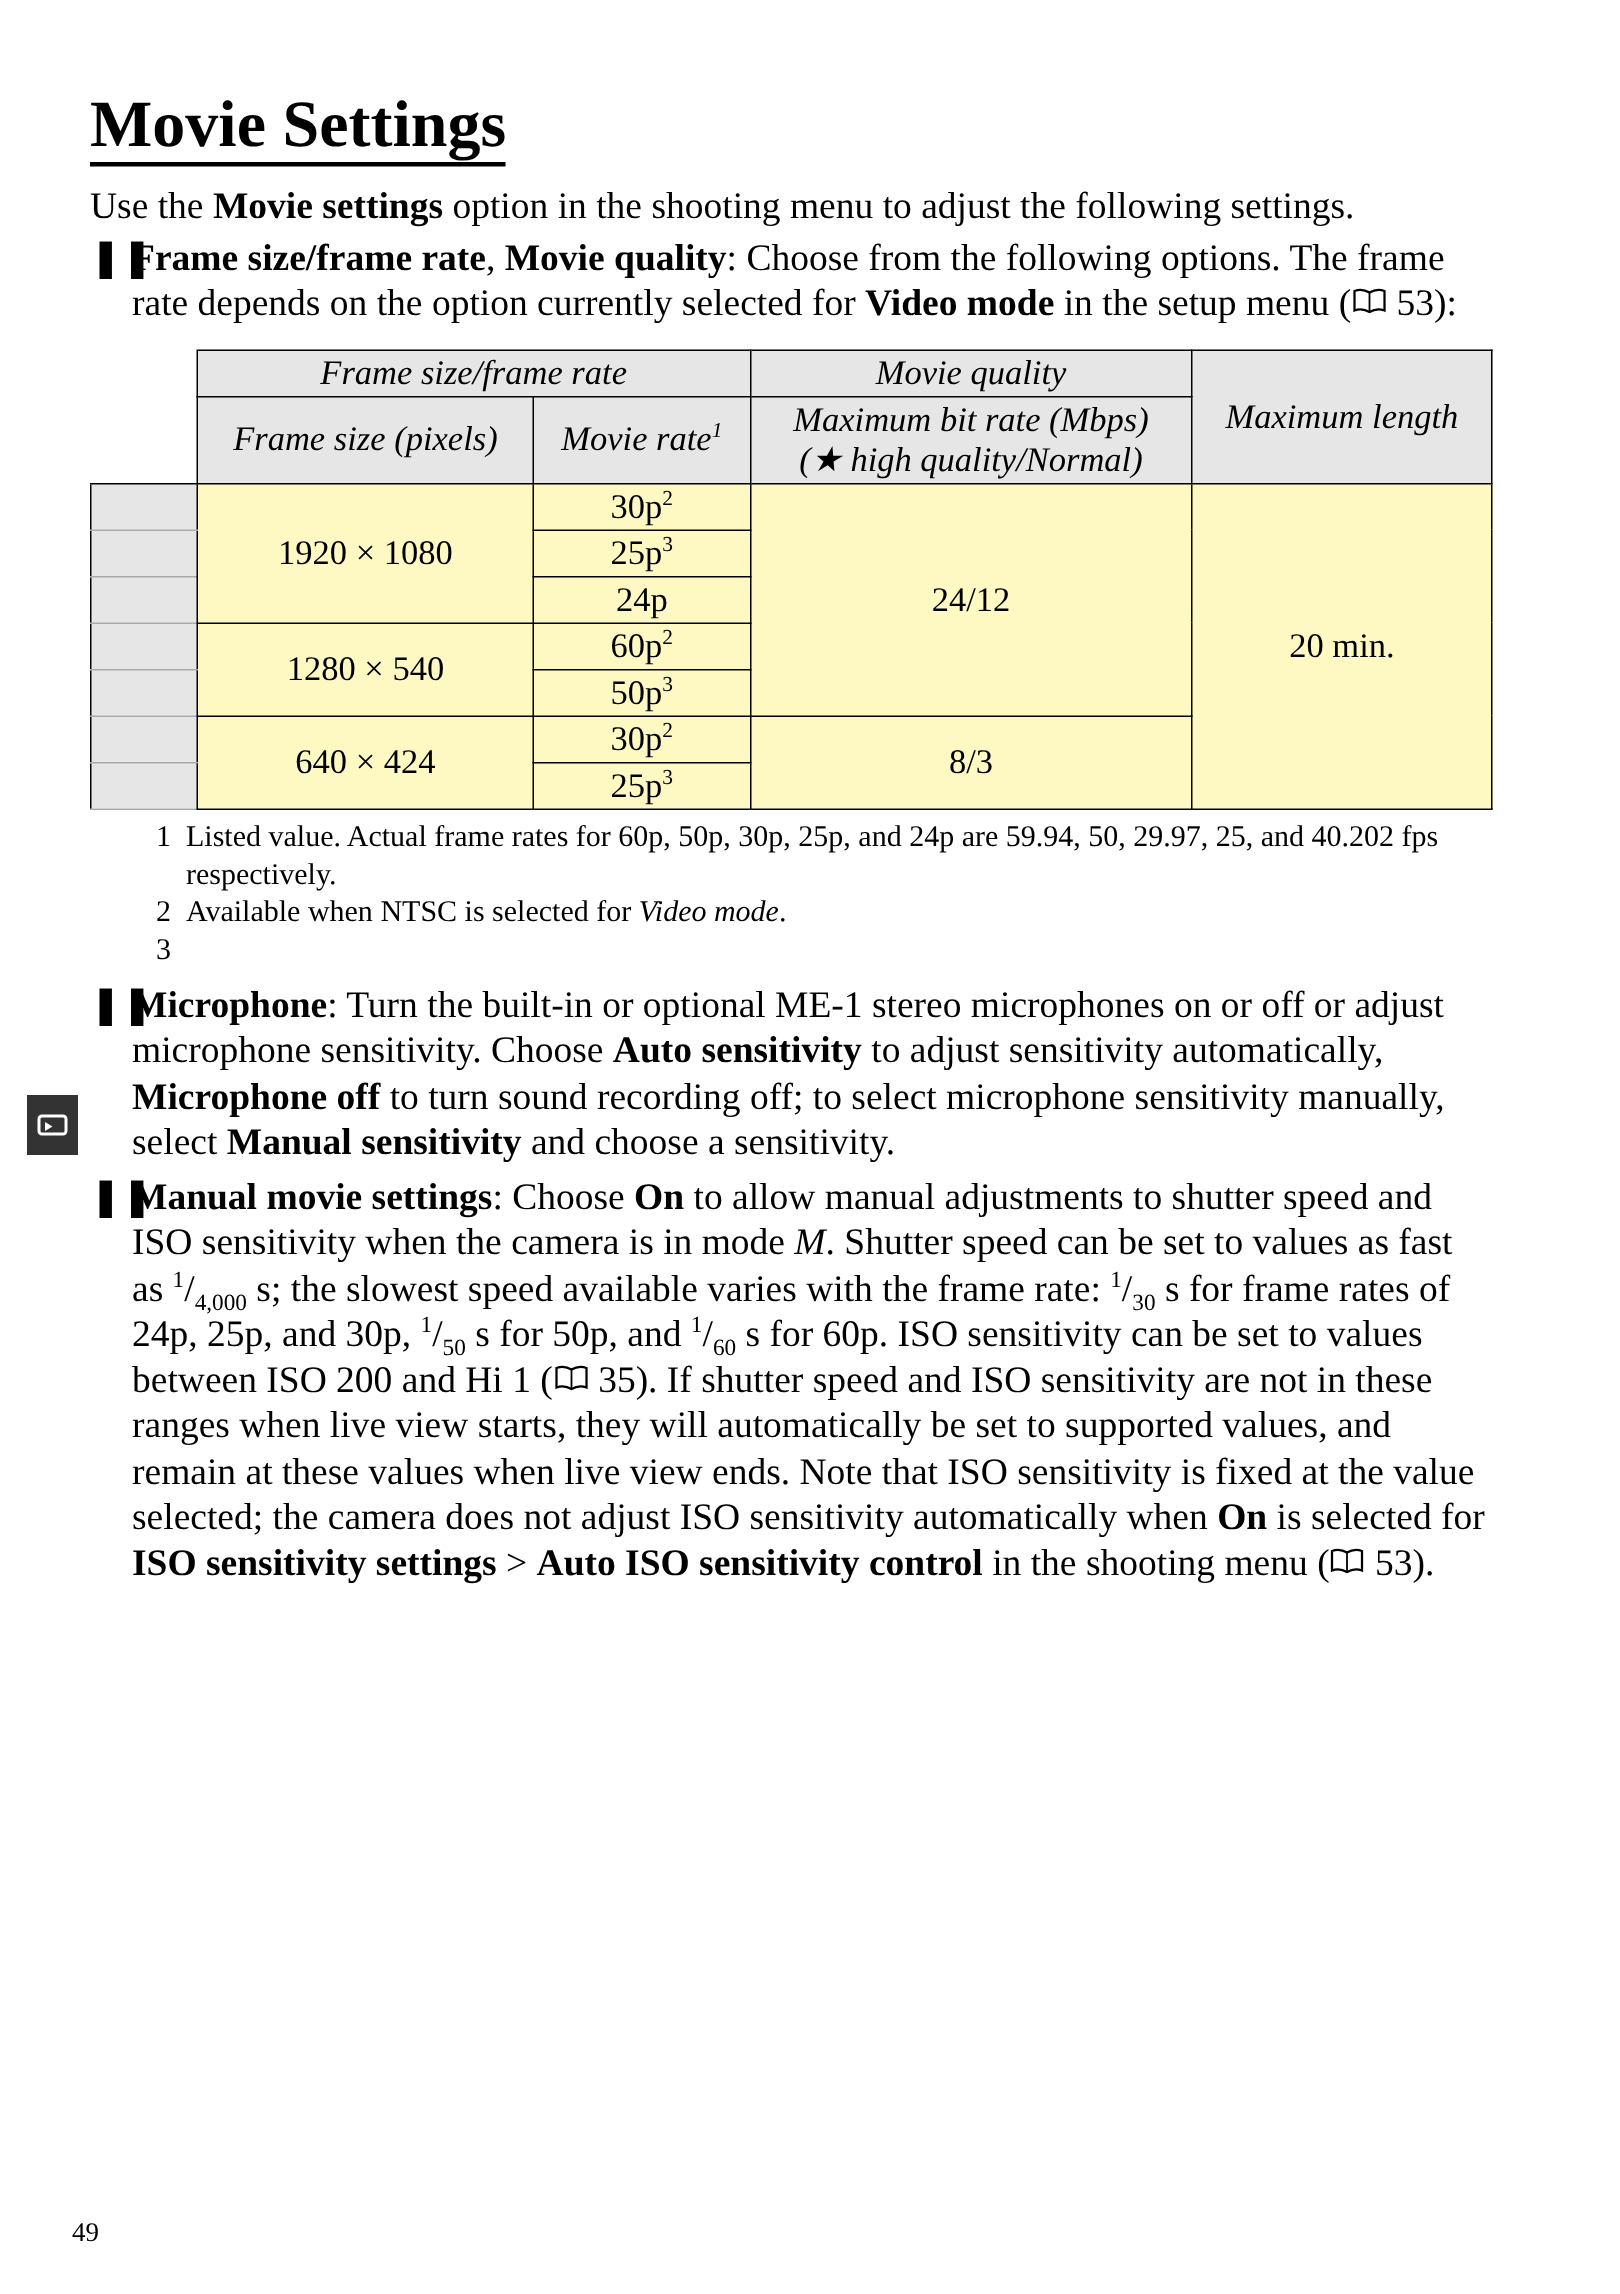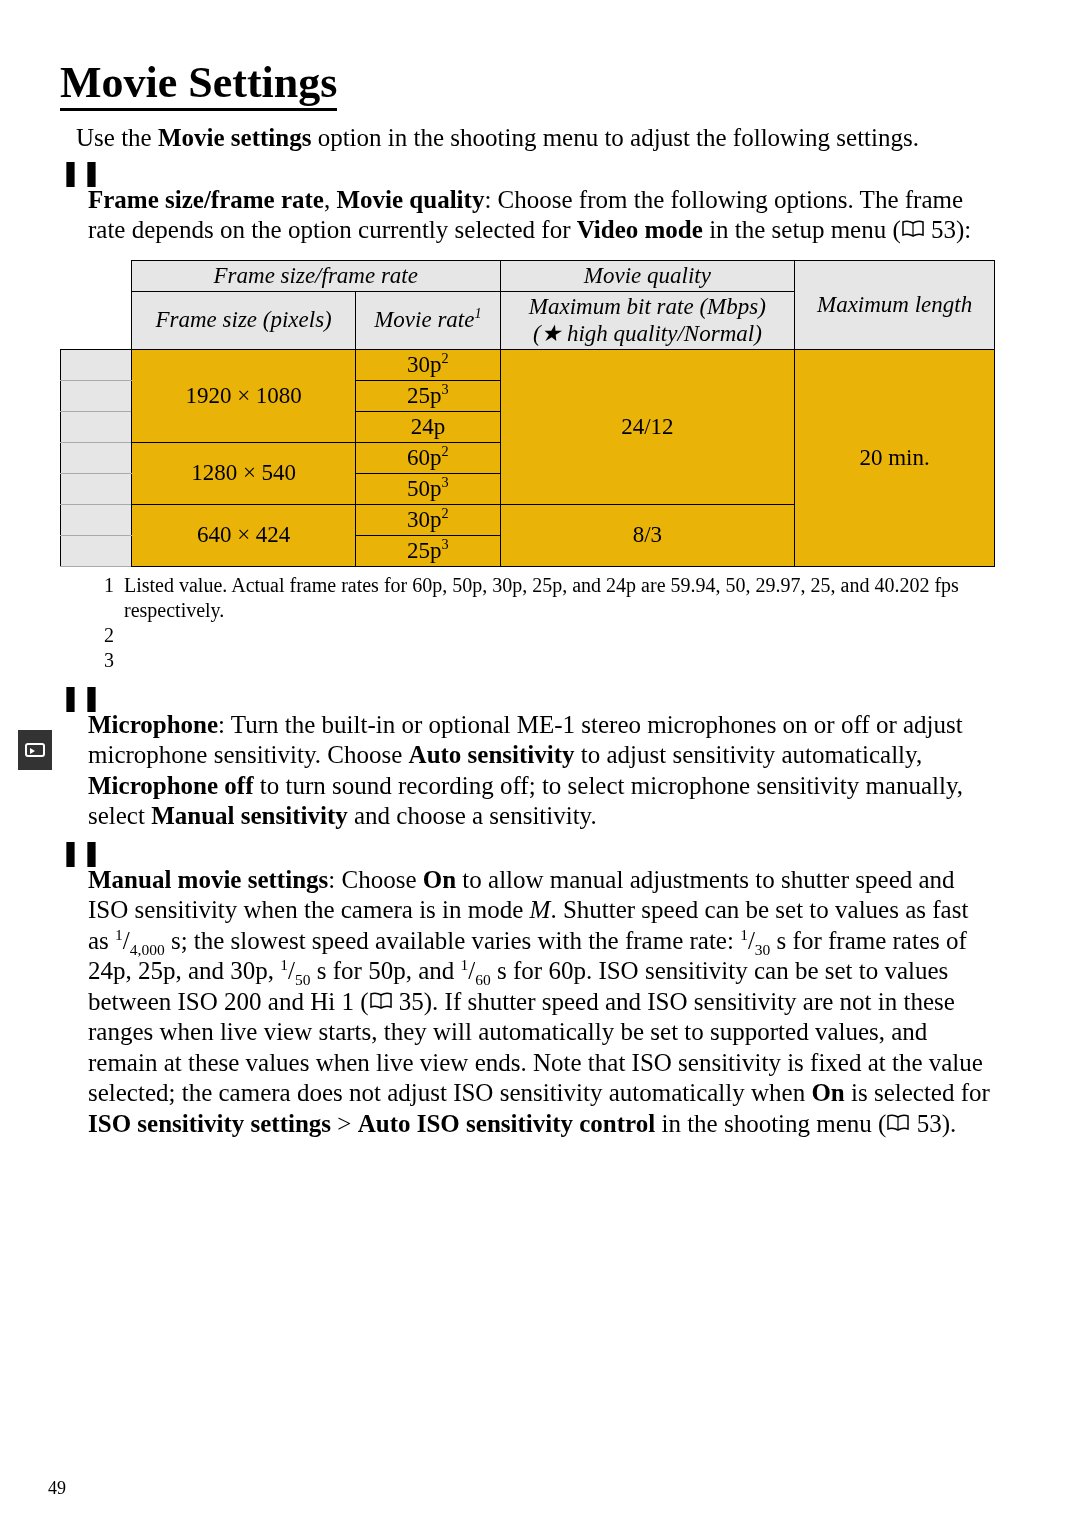--- a/index.html
+++ b/index.html
@@ -23,37 +23,35 @@
     font-weight: 700;
     border-bottom: 3px solid #000;
     display: inline-block;
     padding-bottom: 2px;
     line-height: 1.05;
   }
   .intro {
     font-size: 25px;
     line-height: 1.22;
     margin-top: 6px;
-    margin-left: 16px;
   }
   .bullet-row {
     display: flex;
     align-items: flex-start;
     font-size: 25px;
     line-height: 1.22;
     margin-top: 4px;
   }
   .bullet-row .glyph {
     width: 28px;
     flex: 0 0 28px;
     text-align: left;
   }
   .bullet-row .content {
     flex: 1;
-    margin-top: 27px;
   }
   .book-icon {
     display: inline-block;
     vertical-align: baseline;
   }
   .book-icon svg {
     height: 18px;
     width: 24px;
   }
   b { font-weight: 700; }
@@ -67,21 +65,21 @@
   table.settings {
     border-collapse: collapse;
     font-size: 23px;
     width: 100%;
   }
   table.settings th, table.settings td {
     border: 1px solid #000;
     padding: 2px 8px;
     text-align: center;
     vertical-align: middle;
-    background: #eab308;
+    background: #fef9c3;
   }
   table.settings th {
     font-weight: normal;
     font-style: italic;
     background: #e6e6e6;
   }
   td.icon-cell {
     background: #e6e6e6 !important;
     width: 54px;
     border-top: 1px solid #aaa !important;
@@ -210,20 +208,21 @@
   </div>
 
   
   <div class="footnotes">
     <div class="fn">
         <span class="n">1</span>
         <span>Listed value.  Actual frame rates for 60p, 50p, 30p, 25p, and 24p are 59.94, 50, 29.97, 25, and 40.202 fps respectively.</span>
       </div>
     <div class="fn">
         <span class="n">2</span>
+        <span><span>Available when </span><span>NTSC</span><span> is selected for </span><span class="small-italic">Video mode</span><span>.</span></span>
       </div>
     <div class="fn">
         <span class="n">3</span>
       </div>
   </div>
 
   
   <div class="bullet-row">
     <div class="glyph">❚❚</div>
     <div class="content">

